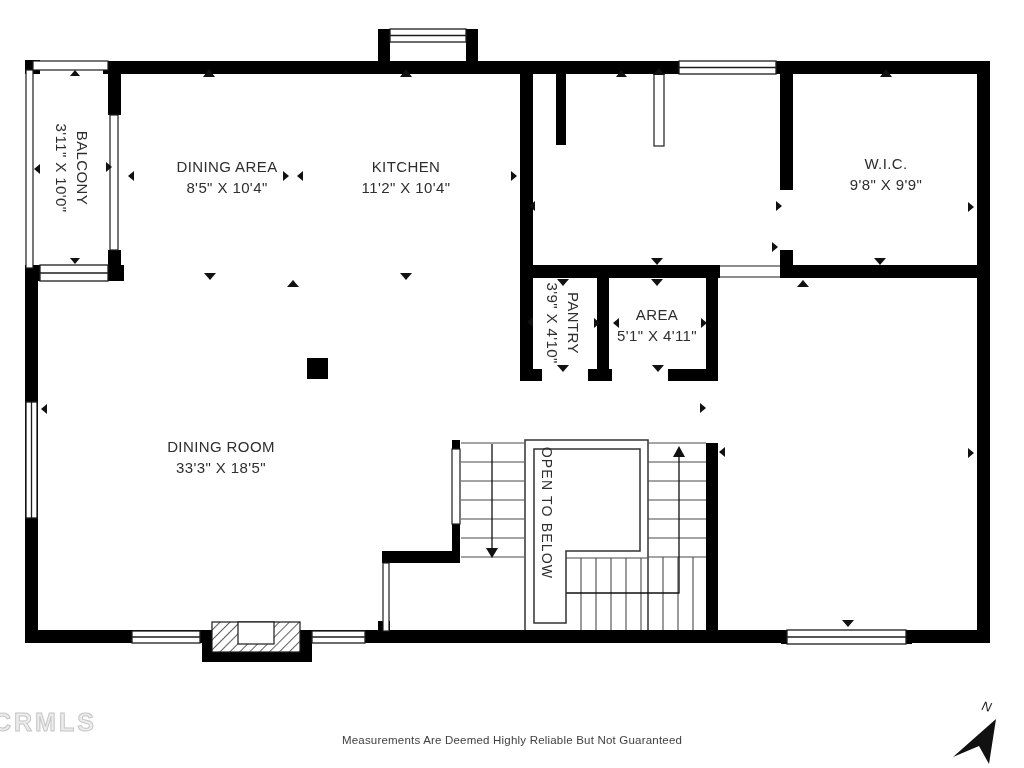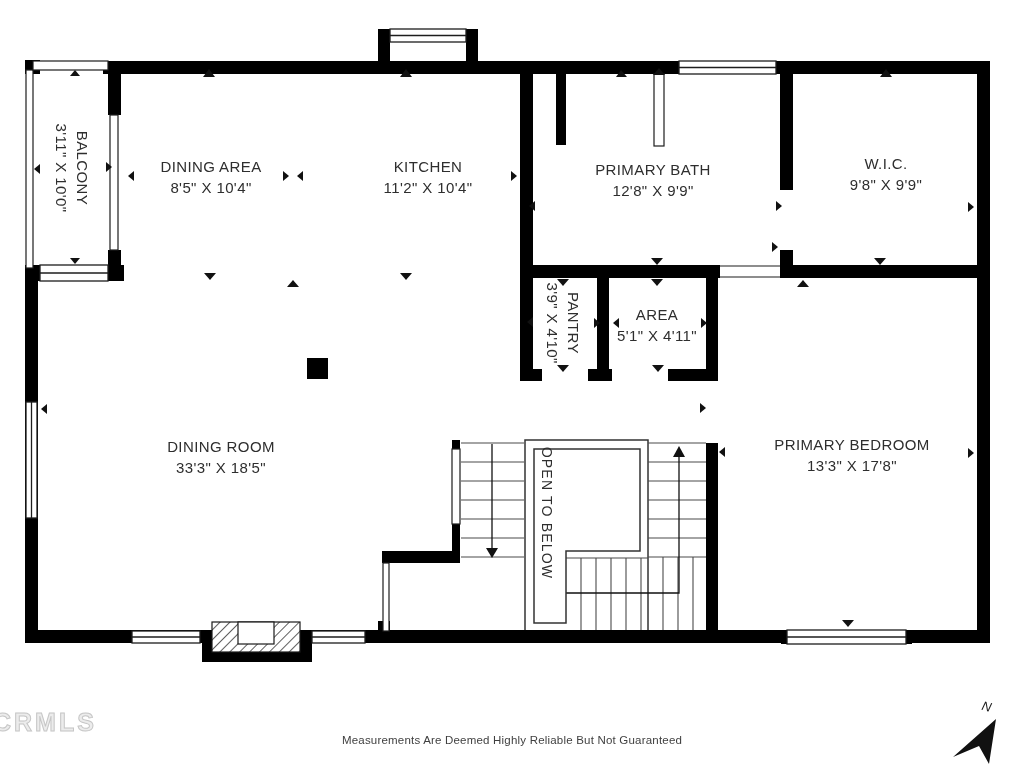--- a/index.html
+++ b/index.html
@@ -216,52 +216,44 @@
       <polygon points="653,75 665,75 659,68"></polygon>
     </g>
 
     <polygon points="996,719 953,757 979,746 989,764" fill="#111111"></polygon>
   </svg>
 
   <div class="room-label rot" style="left:72px;top:168px">
     <div>BALCONY</div>
     <div>3'11" X 10'0"</div>
   </div>
-  <div class="room-label" style="left:211px;top:177px">
+  <div class="room-label" style="left:227px;top:177px">
     <div>DINING AREA</div>
     <div>8'5" X 10'4"</div>
   </div>
-  <div class="room-label" style="left:428px;top:177px">
+  <div class="room-label" style="left:406px;top:177px">
     <div>KITCHEN</div>
     <div>11'2" X 10'4"</div>
-  </div>
-  <div class="room-label" style="left:653px;top:180px">
-    <div>PRIMARY BATH</div>
-    <div>12'8" X 9'9"</div>
   </div>
   <div class="room-label" style="left:886px;top:174px">
     <div>W.I.C.</div>
     <div>9'8" X 9'9"</div>
   </div>
   <div class="room-label rot" style="left:563px;top:323px">
     <div>PANTRY</div>
     <div>3'9" X 4'10"</div>
   </div>
   <div class="room-label" style="left:657px;top:325px">
     <div>AREA</div>
     <div>5'1" X 4'11"</div>
   </div>
   <div class="room-label" style="left:221px;top:457px">
     <div>DINING ROOM</div>
     <div>33'3" X 18'5"</div>
   </div>
-  <div class="room-label" style="left:852px;top:455px">
-    <div>PRIMARY BEDROOM</div>
-    <div>13'3" X 17'8"</div>
-  </div>
 
   <div class="sw-label" style="left:547px;top:513px">OPEN TO BELOW</div>
 
   <div class="watermark">CRMLS</div>
   <div class="disclaimer">Measurements Are Deemed Highly Reliable But Not Guaranteed</div>
   <div class="compass-n">N</div>
 
 </div>
 
 </body></html>

